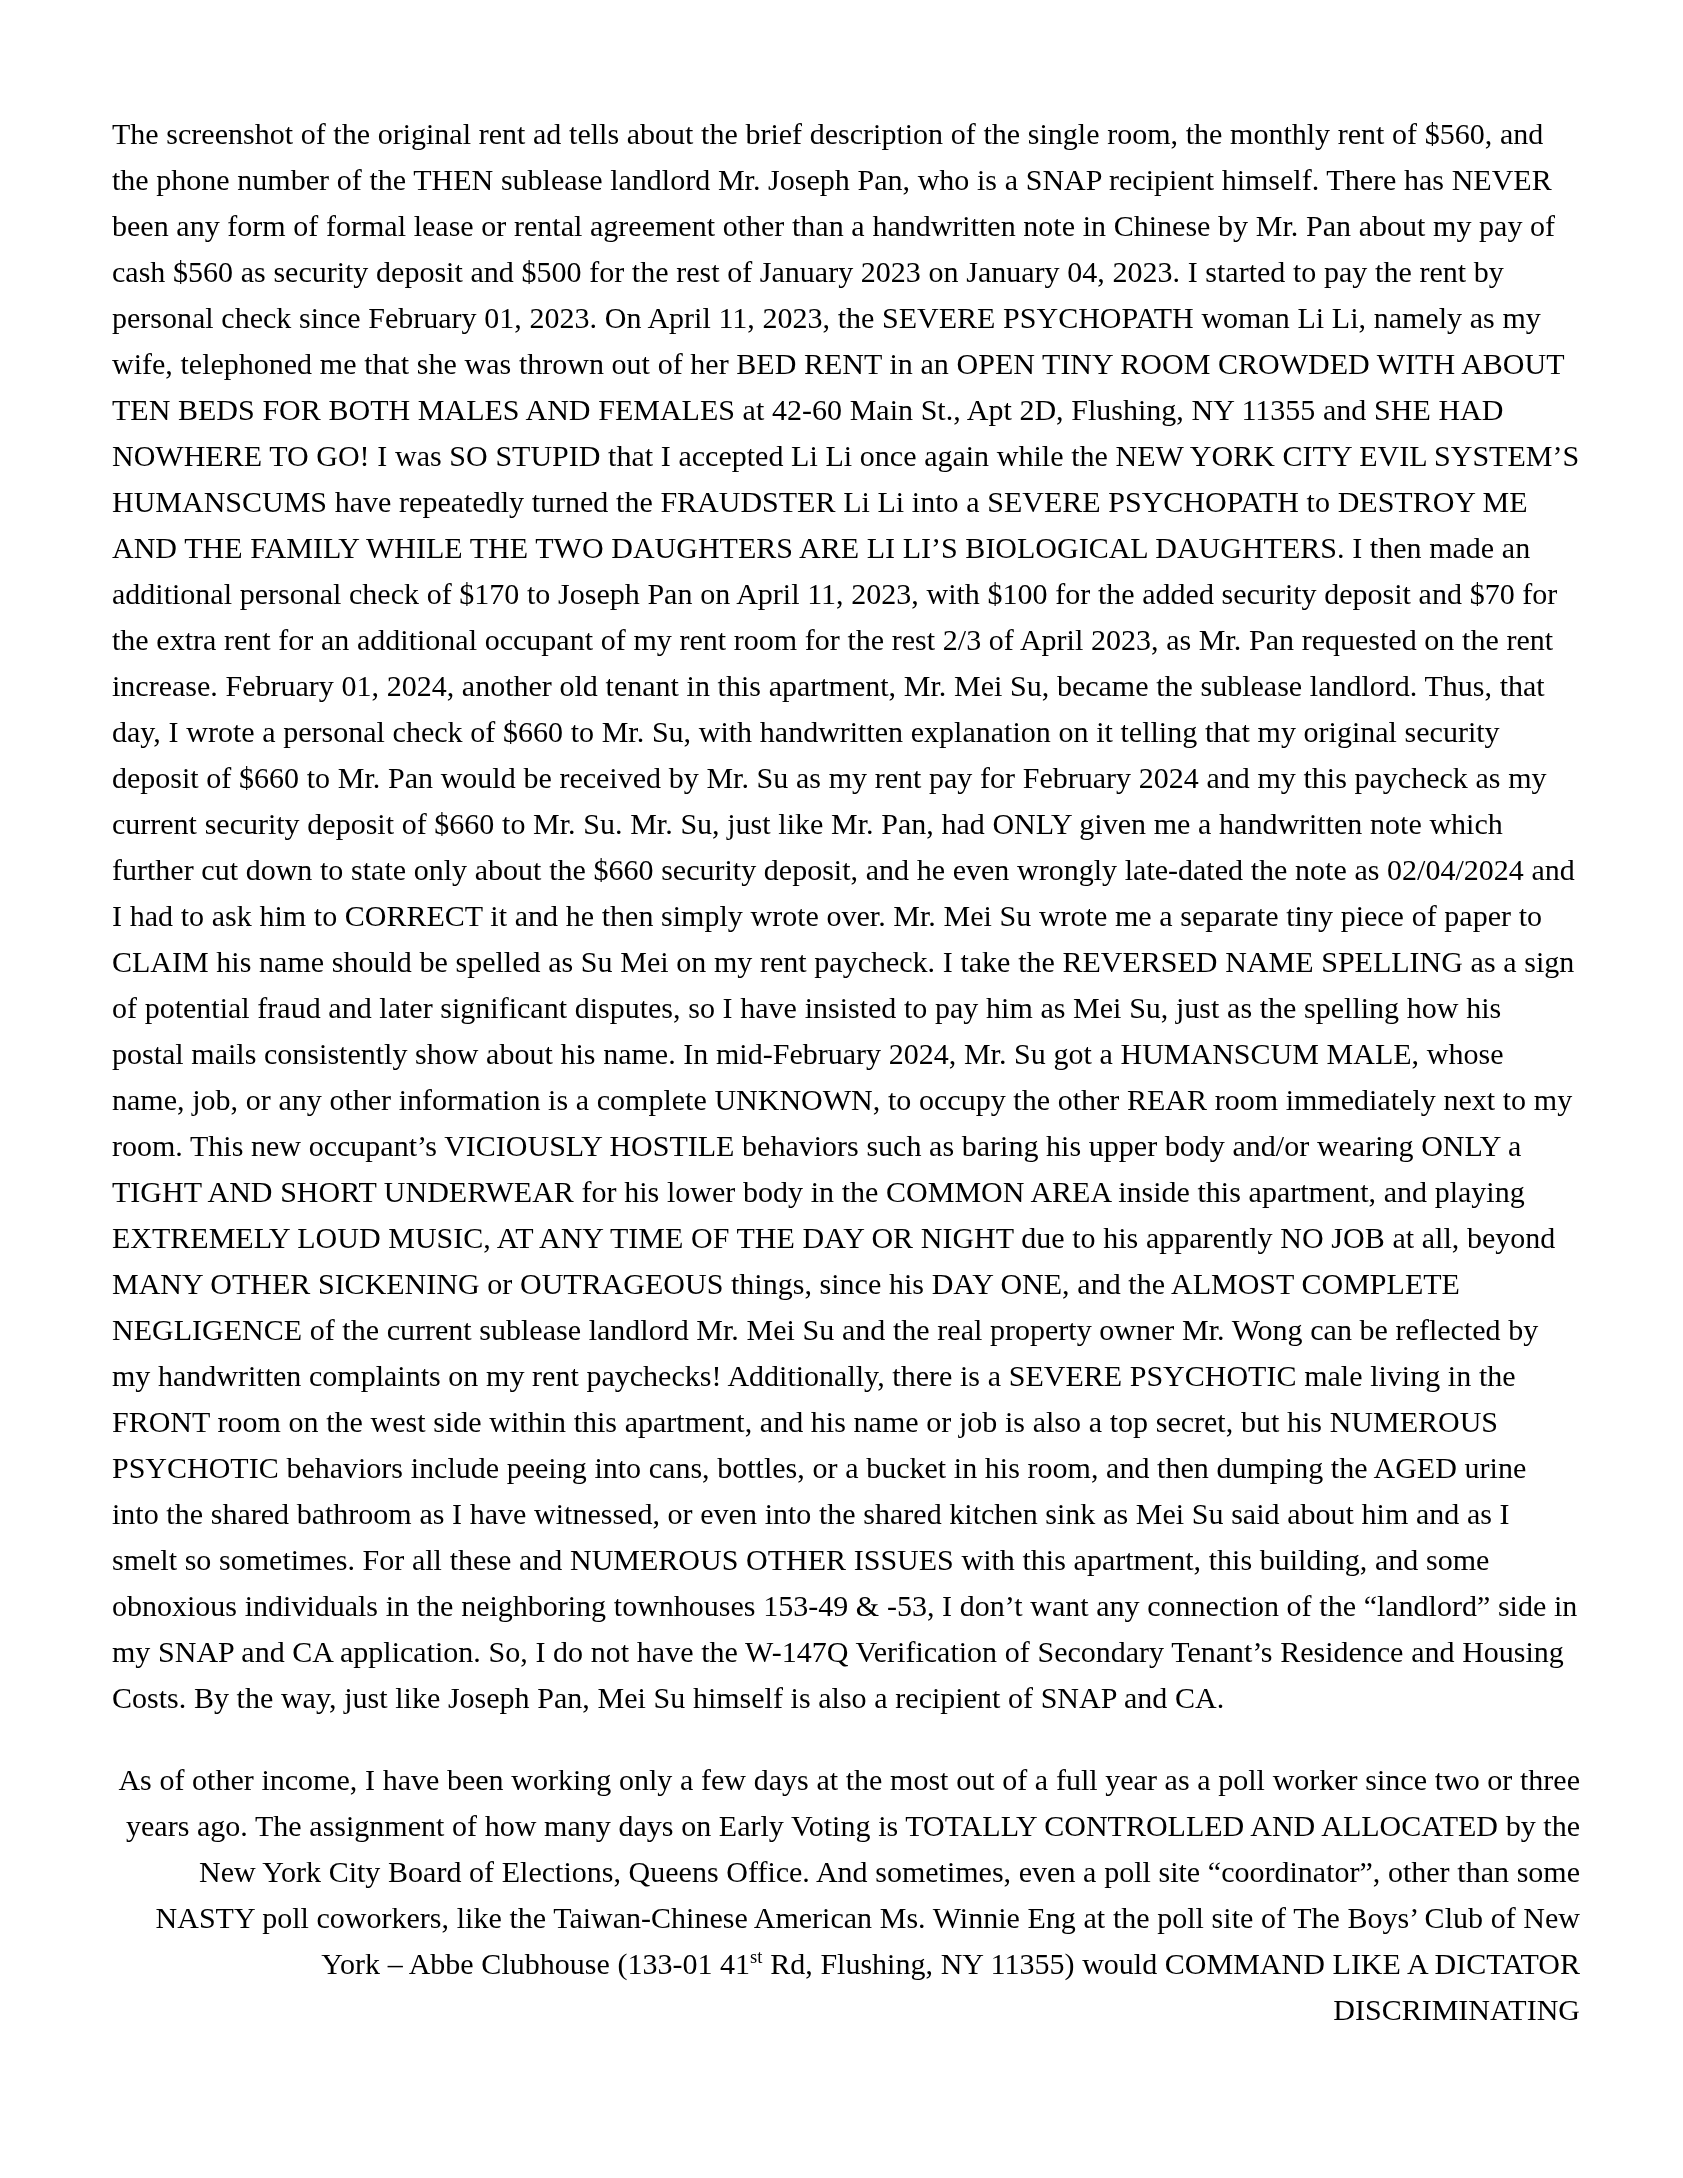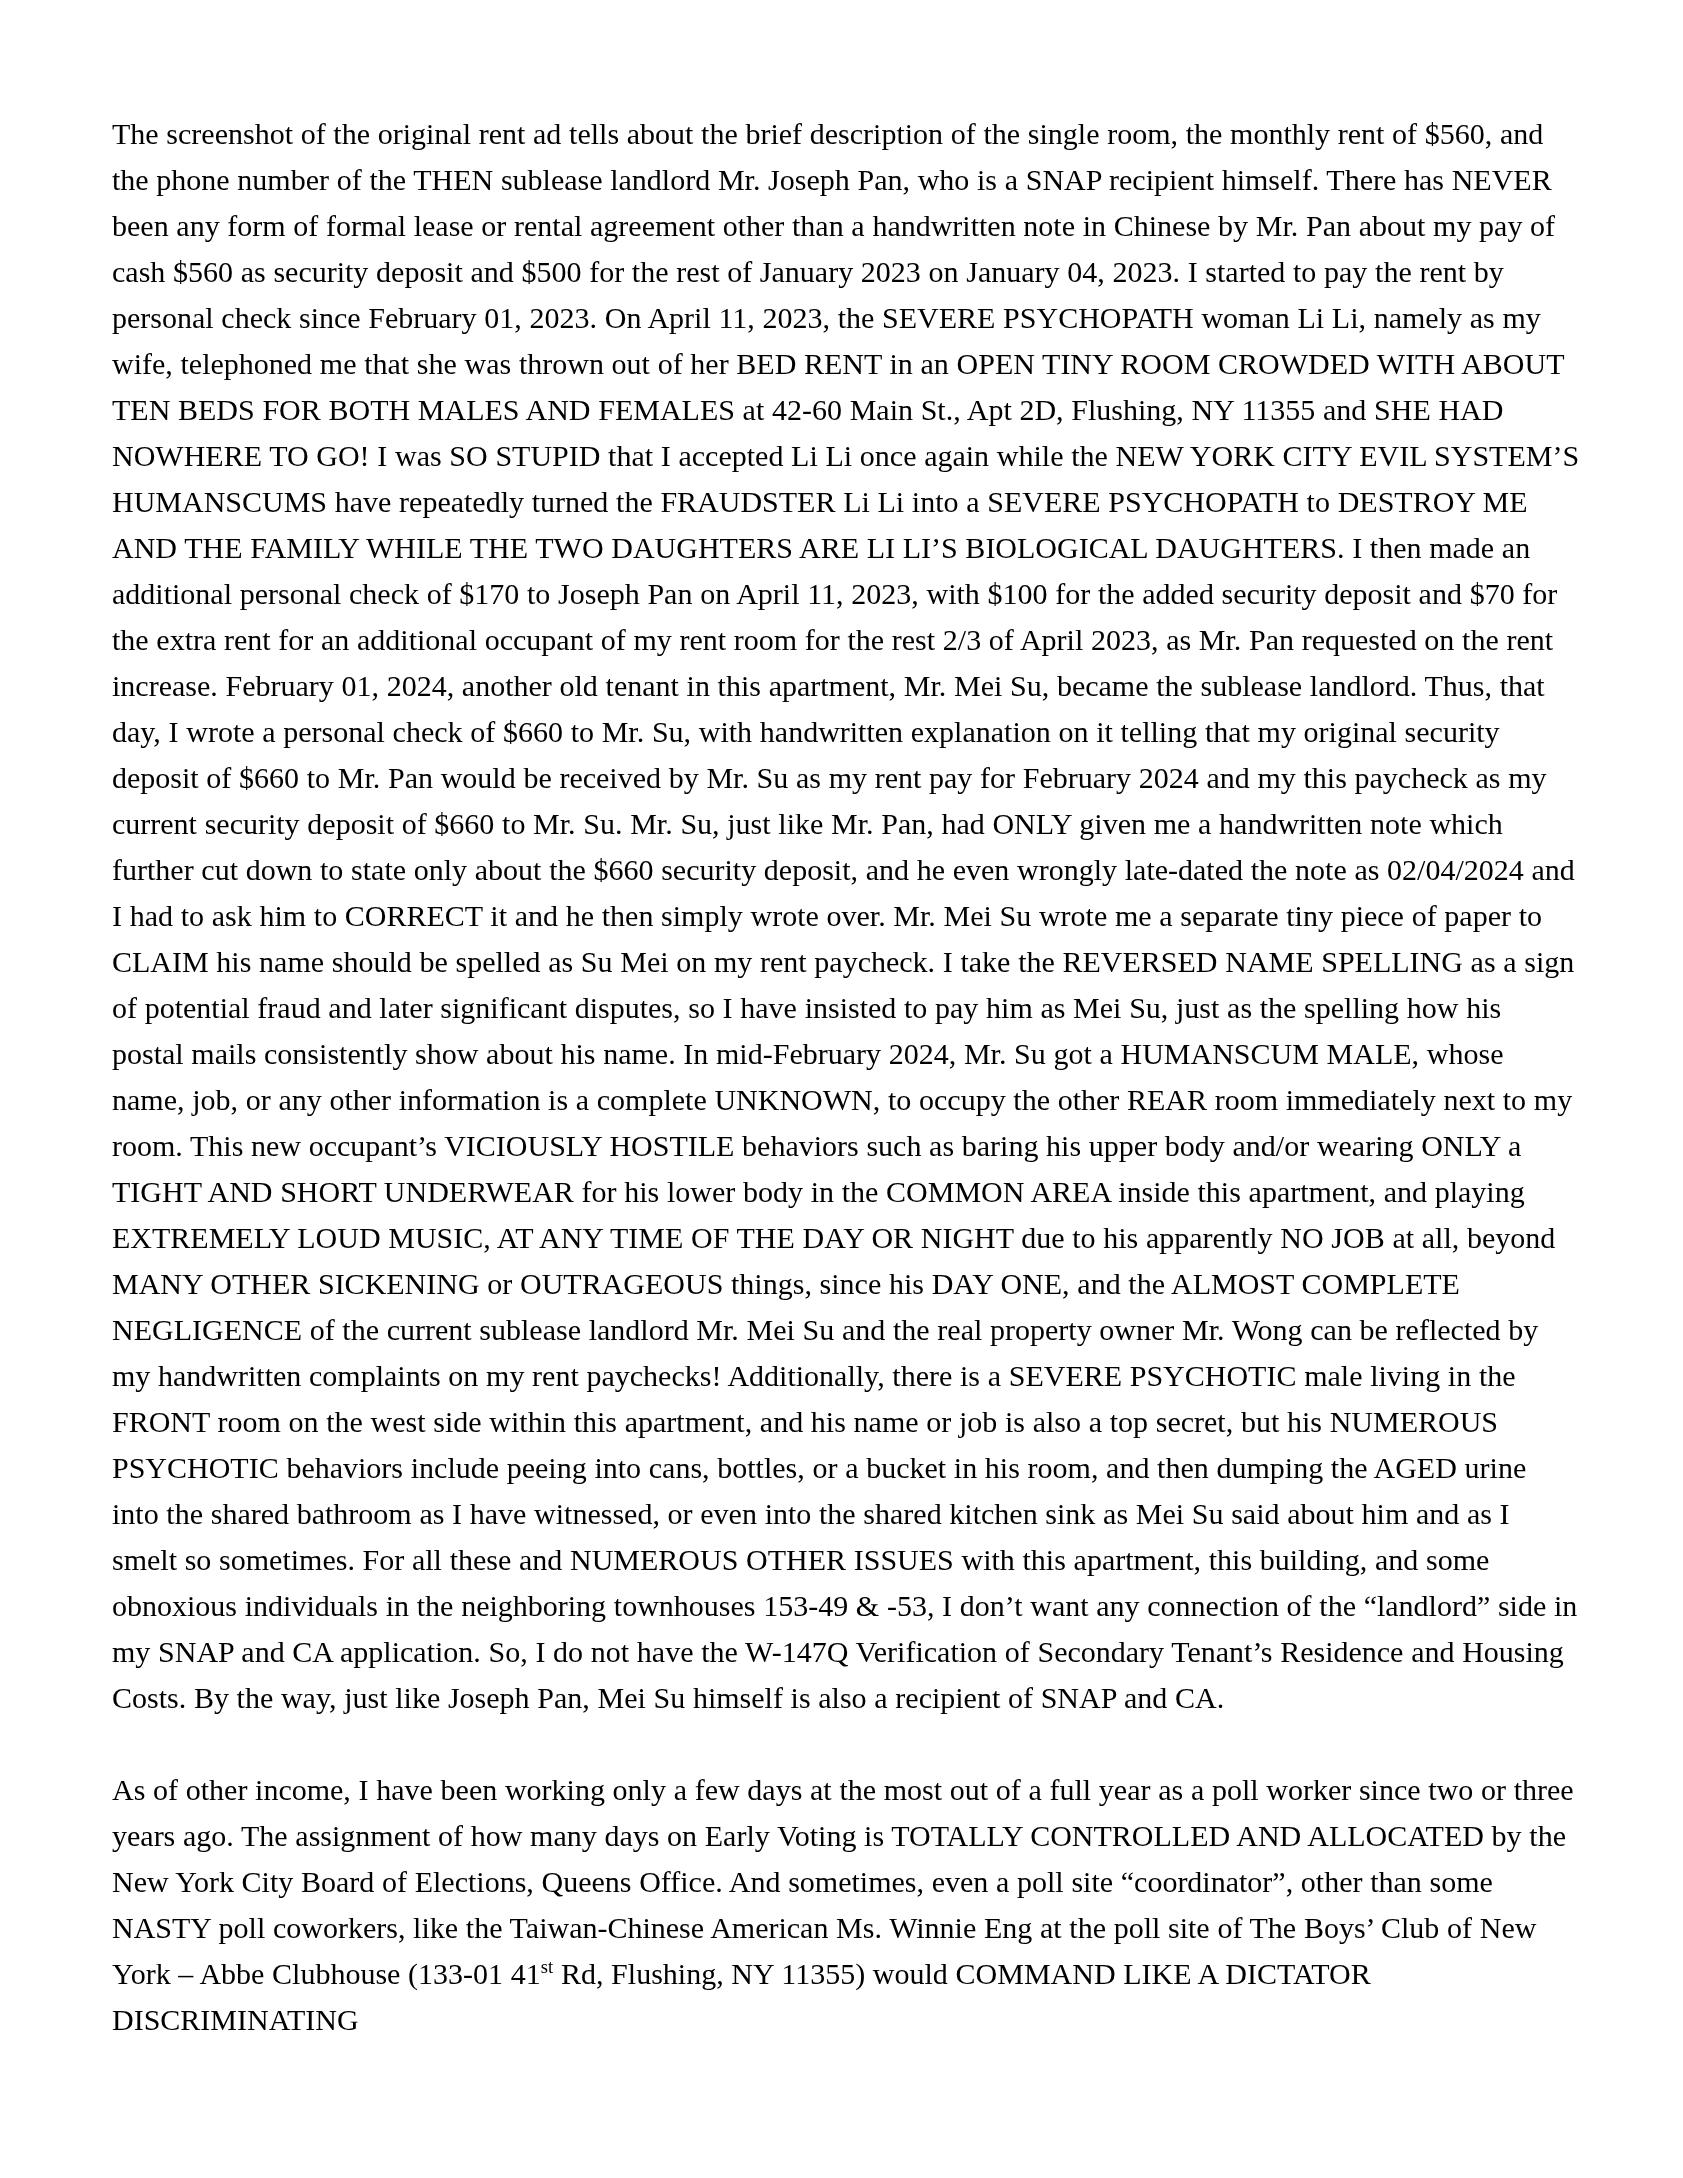--- a/index.html
+++ b/index.html
@@ -22,21 +22,22 @@
     line-height: 46px;
     color: #000000;
     text-align: left;
     word-spacing: 0.2px;
   }
   .para {
     margin: 0;
     text-indent: 0;
   }
   .para + .para {
-    margin-top: 46px;
+    margin-top: 36px;
+    text-align: right;
   }
   sup {
     font-size: 0.62em;
     vertical-align: super;
     line-height: 0;
   }
 </style>
 </head>
 <body>
 

